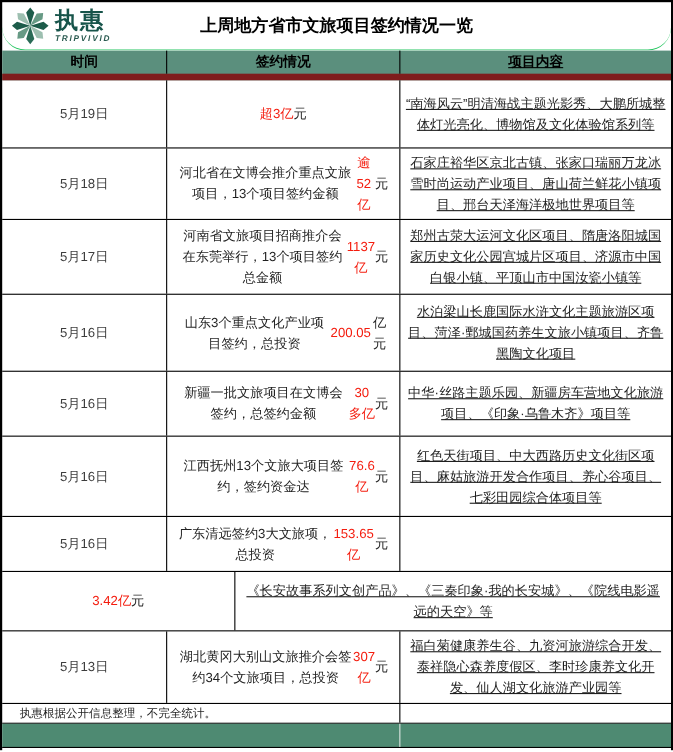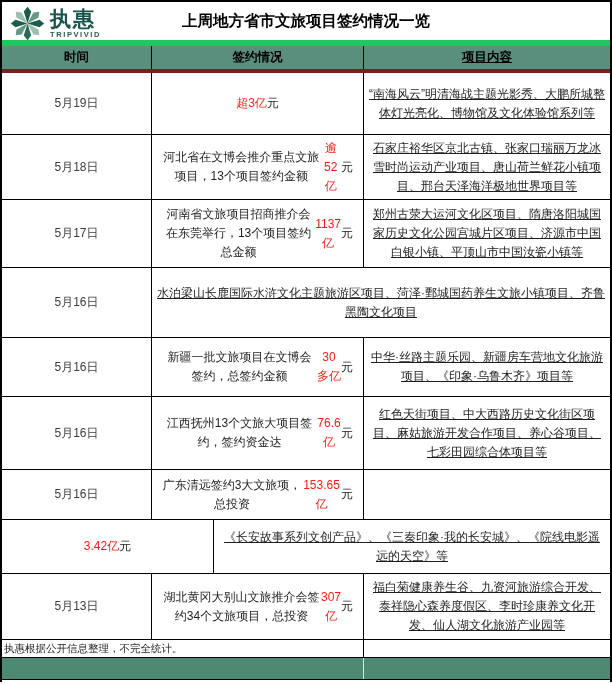--- a/index.html
+++ b/index.html
@@ -9,33 +9,33 @@
     --brand_green:#17544a;
   }
   html,body{margin:0;padding:0;background:#fff;}
   body{width:612px;height:684px;font-family:"Liberation Sans","DejaVu Sans",sans-serif;}
   .sheet{
     width:608px;height:680px;
     border:2px solid #000;border-bottom:none;
     background:#fff;position:relative;box-sizing:content-box;
   }
   
-  .title-row{height:44px;position:relative;border-bottom:6px solid #22c55e;box-sizing:border-box;}
+  .title-row{height:44px;position:relative;border-bottom:1px solid #22c55e;box-sizing:border-box;border-radius:21px;}
   .brand{position:absolute;left:7px;top:3px;display:flex;align-items:center;gap:4px;}
   .pinwheel{width:37px;height:37px;display:block;}
   .brand-text{display:flex;flex-direction:column;line-height:1;}
   .brand-name{font-size:21px;font-weight:bold;color:var(--brand_green);letter-spacing:2px;}
-  .brand-sub{font-size:7.5px;color:#2a5a50;letter-spacing:1.6px;margin-top:2px;font-weight:bold;}
+  .brand-sub{font-size:7.5px;color:#2a5a50;letter-spacing:1.6px;margin-top:2px;font-weight:bold;font-style:italic;}
   .page-title{
     position:absolute;left:0;right:0;top:0;bottom:0;
     display:flex;align-items:center;justify-content:center;
     font-size:15.5px;font-weight:bold;color:#000;
   }
   
-  .head-row{display:flex;height:27px;border-bottom:4px solid #7f1d1d;box-sizing:border-box;background:var(--header_green);}
+  .head-row{display:flex;height:27px;border-bottom:6px solid #7f1d1d;box-sizing:border-box;background:var(--header_green);}
   .hc{display:flex;align-items:center;justify-content:center;font-size:12.5px;font-weight:bold;color:#000;box-sizing:border-box;}
   .c1{width:150px;}
   .c2{width:212px;}
   .c3{width:246px;flex:1;text-decoration:underline;}
   .hc.c1,.hc.c2{border-right:1px solid #000;}
   
   .row{display:flex;border-bottom:1px solid #000;box-sizing:border-box;}
   .cell{display:flex;align-items:center;justify-content:center;text-align:center;font-size:12px;line-height:19px;color:#1f1f1f;box-sizing:border-box;}
   .cell.c1,.cell.c2{border-right:1px solid #000;}
   .date{color:#3c3c3c;}
@@ -46,21 +46,21 @@
   .tbody .row:nth-child(2){height:65px;}
   .tbody .row:nth-child(3){height:68px;}
   .tbody .row:nth-child(4){height:70px;}
   .tbody .row:nth-child(5){height:59px;}
   .tbody .row:nth-child(6){height:73px;}
   .tbody .row:nth-child(7){height:50px;}
   .tbody .row:nth-child(8){height:54px;}
   .tbody .row:nth-child(9){height:66px;}
   
   .note-row{display:flex;height:18px;border-bottom:1px solid #000;box-sizing:border-box;}
-  .note-cell{width:362px;border-right:1px solid #000;box-sizing:border-box;display:flex;align-items:center;padding-left:2px;font-size:10.5px;color:#1f1f1f;text-align:right;}
+  .note-cell{width:362px;border-right:1px solid #000;box-sizing:border-box;display:flex;align-items:center;padding-left:16px;font-size:10.5px;color:#1f1f1f;text-align:right;}
   .note-cell2{flex:1;}
   
   .bar-row{display:flex;height:22px;background:var(--bar_green);border-bottom:1px solid #000;box-sizing:border-box;}
   .bar-cell{width:362px;border-right:1px solid #dfe7e3;box-sizing:border-box;}
   .bar-cell2{flex:1;}
 </style>
 </head>
 <body>
 
 <div class="sheet">
@@ -118,20 +118,25 @@
     <div class="cell c2 signing">
           <span>河南省文旅项目招商推介会在东莞举行，13个项目签约总金额</span>
           <span class="amount">1137亿</span>
           <span>元</span>
         </div>
     <div class="cell c3 content">郑州古荥大运河文化区项目、隋唐洛阳城国家历史文化公园宫城片区项目、济源市中国白银小镇、平顶山市中国汝瓷小镇等</div>
   </div>
 
   <div class="row">
     <div class="cell c1 date">5月16日</div>
+    <div class="cell c2 signing">
+          <span>山东3个重点文化产业项目签约，总投资</span>
+          <span class="amount">200.05</span>
+          <span>亿元</span>
+        </div>
     <div class="cell c3 content">水泊梁山长鹿国际水浒文化主题旅游区项目、菏泽·鄄城国药养生文旅小镇项目、齐鲁黑陶文化项目</div>
   </div>
 
   <div class="row">
     <div class="cell c1 date">5月16日</div>
     <div class="cell c2 signing">
           <span>新疆一批文旅项目在文博会签约，总签约金额</span>
           <span class="amount">30多亿</span>
           <span>元</span>
         </div>

